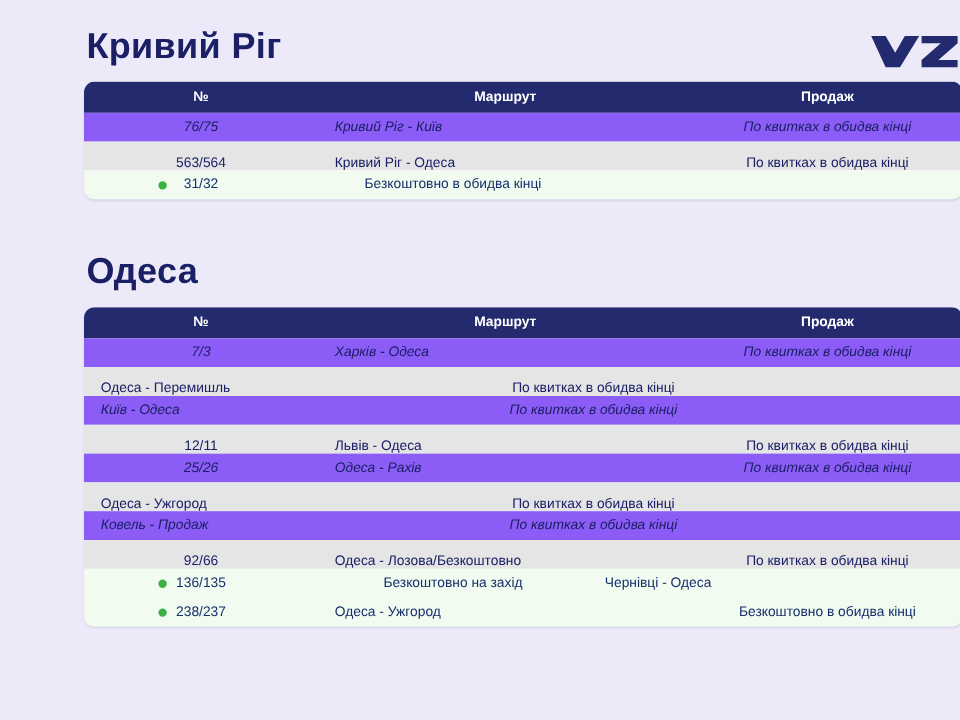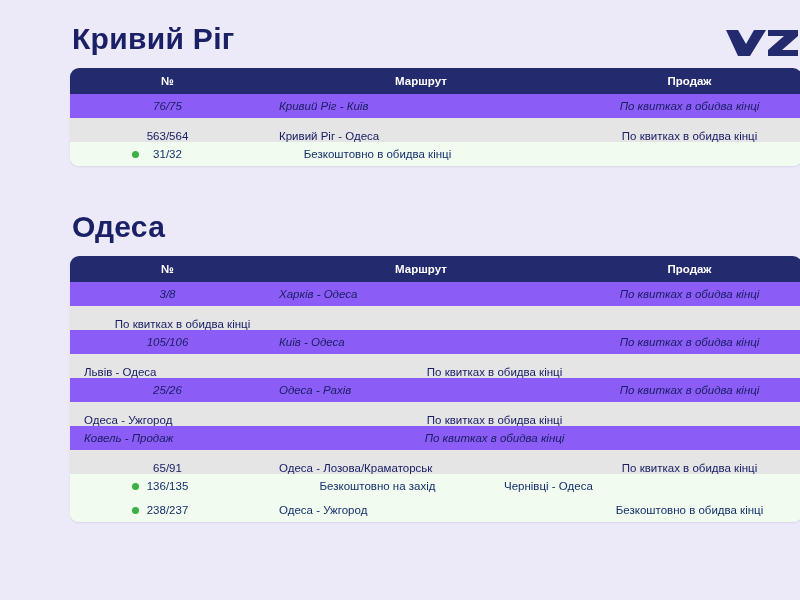--- a/index.html
+++ b/index.html
@@ -160,52 +160,53 @@
   <div class="section">
     <div class="section-title">Одеса</div>
     <div class="table">
       <div class="row header-row">
         <div class="cell c-num">№</div>
         <div class="cell c-route" style="justify-content:center; padding-left:0;">Маршрут</div>
         <div class="cell c-sale">Продаж</div>
       </div>
 
       <div class="row row-white">
-        <div class="cell c-num">3/8</div>
+        <div class="cell c-num">7/3</div>
         <div class="cell c-route">Харків - Одеса</div>
         <div class="cell c-sale">По квитках в обидва кінці</div>
       </div>
       <div class="row row-cream">
-        <div class="cell c-sale">По квитках в обидва кінці</div>
-      </div>
-      <div class="row row-white">
-        <div class="cell c-num">105/106</div>
+        <div class="cell c-route">Одеса - Перемишль</div>
+        <div class="cell c-sale">По квитках в обидва кінці</div>
+      </div>
+      <div class="row row-white">
         <div class="cell c-route">Київ - Одеса</div>
         <div class="cell c-sale">По квитках в обидва кінці</div>
       </div>
       <div class="row row-cream">
+        <div class="cell c-num">12/11</div>
         <div class="cell c-route">Львів - Одеса</div>
         <div class="cell c-sale">По квитках в обидва кінці</div>
       </div>
       <div class="row row-white">
         <div class="cell c-num">25/26</div>
         <div class="cell c-route">Одеса - Рахів</div>
         <div class="cell c-sale">По квитках в обидва кінці</div>
       </div>
       <div class="row row-cream">
         <div class="cell c-route">Одеса - Ужгород</div>
         <div class="cell c-sale">По квитках в обидва кінці</div>
       </div>
       <div class="row row-white">
         <div class="cell c-route">Ковель - Продаж</div>
         <div class="cell c-sale">По квитках в обидва кінці</div>
       </div>
       <div class="row row-cream">
-        <div class="cell c-num">65/91</div>
-        <div class="cell c-route">Одеса - Лозова/Краматорськ</div>
+        <div class="cell c-num">92/66</div>
+        <div class="cell c-route">Одеса - Лозова/Безкоштовно</div>
         <div class="cell c-sale">По квитках в обидва кінці</div>
       </div>
       <div class="row row-free">
         <div class="cell c-num">
           <span class="dot"></span>
           <span>136/135</span>
         </div>
         <div class="cell c-sale">Безкоштовно на захід</div>
         <div class="cell c-route">Чернівці - Одеса</div>
       </div>

